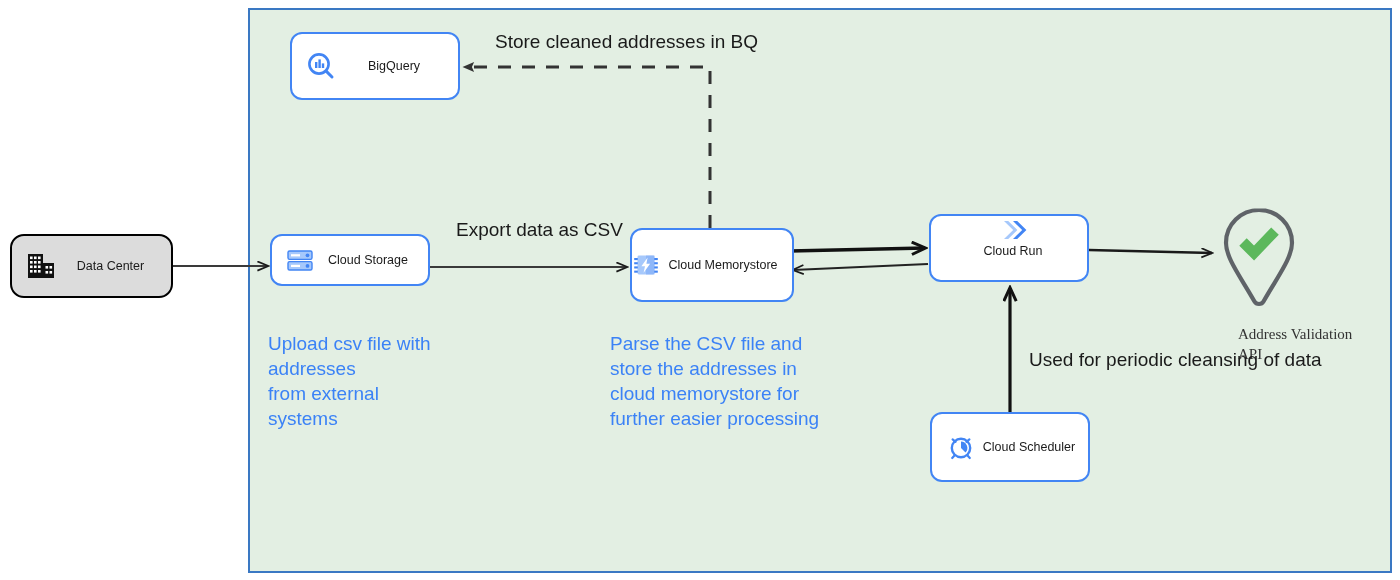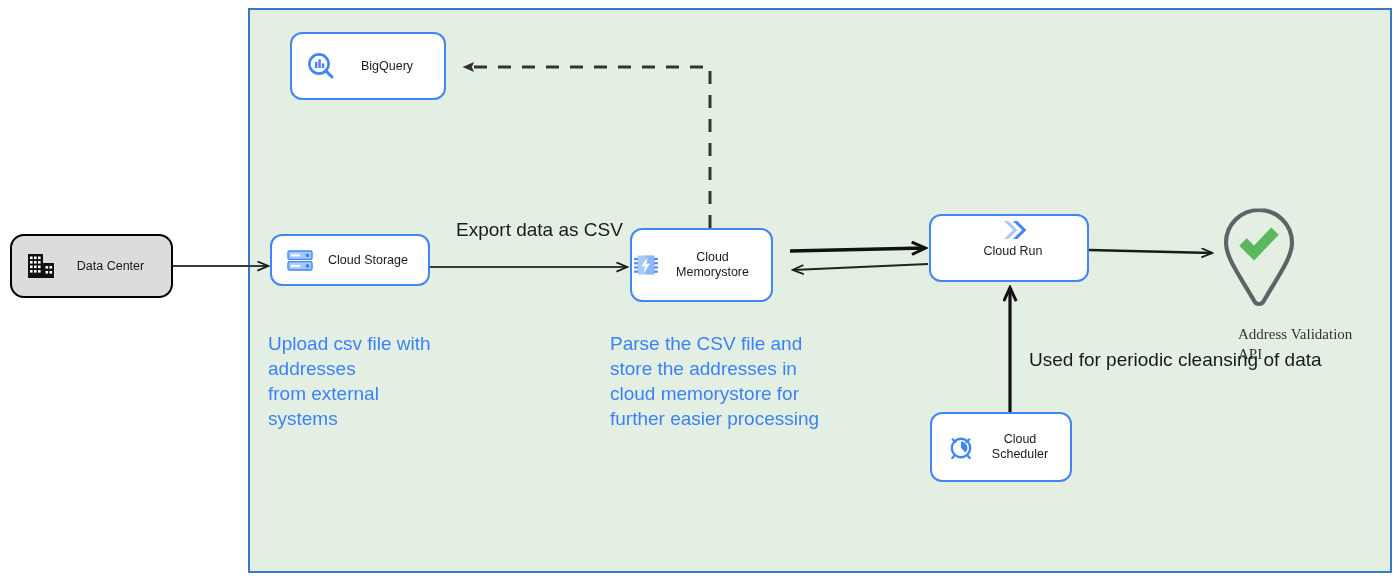--- a/index.html
+++ b/index.html
@@ -178,34 +178,34 @@
         <rect x="2" y="15.6" width="24" height="8.4" rx="1.6" fill="#a6c8fb" stroke="#4285f4" stroke-width="1.4"></rect>
         <rect x="5" y="8.2" width="9" height="2.2" fill="#ffffff"></rect>
         <rect x="5" y="18.8" width="9" height="2.2" fill="#ffffff"></rect>
         <circle cx="21.5" cy="9.3" r="1.9" fill="#4285f4"></circle>
         <circle cx="21.5" cy="19.9" r="1.9" fill="#4285f4"></circle>
       </svg>
     </span>
     <span class="nlabel">Cloud Storage</span>
   </div>
 
-  <div class="node" style="left:290px; top:32px; width:156px; height:68px; padding-left:14px;">
+  <div class="node" style="left:290px; top:32px; width:170px; height:68px; padding-left:14px;">
     <span class="ico">
       <svg width="30" height="30" viewBox="0 0 30 30">
         <circle cx="13" cy="13" r="9.6" fill="none" stroke="#4285f4" stroke-width="2.6"></circle>
         <rect x="9" y="11" width="2.4" height="6" fill="#4285f4"></rect>
         <rect x="12.4" y="8.4" width="2.4" height="8.6" fill="#4285f4"></rect>
         <rect x="15.8" y="12.4" width="2.4" height="4.6" fill="#4285f4"></rect>
         <line x1="19.9" y1="19.9" x2="26" y2="26" stroke="#4285f4" stroke-width="3" stroke-linecap="round"></line>
       </svg>
     </span>
     <span class="nlabel">BigQuery</span>
   </div>
 
-  <div class="node" style="left:630px; top:228px; width:143px; height:74px; justify-content:center;">
+  <div class="node" style="left:630px; top:228px; width:164px; height:74px; justify-content:center;">
     <span class="ico">
       <svg width="28" height="28" viewBox="0 0 28 28">
         <rect x="5.5" y="4.5" width="17" height="19" rx="1.4" fill="#a6c8fb"></rect>
         <path d="M14 4.5 L22.5 4.5 L22.5 23.5 L14 23.5 Z" fill="#7aa9f7" opacity="0.55"></path>
         <g fill="#4285f4">
           <rect x="2.2" y="7" width="3.6" height="2.1"></rect>
           <rect x="2.2" y="11.2" width="3.6" height="2.1"></rect>
           <rect x="2.2" y="15.4" width="3.6" height="2.1"></rect>
           <rect x="2.2" y="19.6" width="3.6" height="2.1"></rect>
           <rect x="22.2" y="7" width="3.6" height="2.1"></rect>
@@ -223,21 +223,21 @@
   <div class="node" style="left:929px; top:214px; width:160px; height:68px; padding-left:14px;flex-direction:column;">
     <span class="ico">
       <svg width="32" height="28" viewBox="0 0 32 28">
         <path d="M4 5 L13.2 14 L4 23 L8.2 23 L17.4 14 L8.2 5 Z" fill="#a6c8fb"></path>
         <path d="M13 5 L22.2 14 L13 23 L17.2 23 L26.4 14 L17.2 5 Z" fill="#4285f4"></path>
       </svg>
     </span>
     <span class="nlabel">Cloud Run</span>
   </div>
 
-  <div class="node" style="left:930px; top:412px; width:142px; height:70px; padding-left:14px;">
+  <div class="node" style="left:930px; top:412px; width:160px; height:70px; padding-left:14px;">
     <span class="ico">
       <svg width="30" height="30" viewBox="0 0 30 30">
         <circle cx="15" cy="16" r="9.2" fill="none" stroke="#4285f4" stroke-width="2.4"></circle>
         <path d="M15 16 L15 9.6 A6.4 6.4 0 0 1 19.5 20.5 Z" fill="#4285f4"></path>
         <line x1="6.6" y1="7.4" x2="9.6" y2="9.9" stroke="#4285f4" stroke-width="2.2" stroke-linecap="round"></line>
         <line x1="23.4" y1="7.4" x2="20.4" y2="9.9" stroke="#4285f4" stroke-width="2.2" stroke-linecap="round"></line>
         <line x1="8.5" y1="23.4" x2="6.2" y2="26" stroke="#4285f4" stroke-width="2.2" stroke-linecap="round"></line>
         <line x1="21.5" y1="23.4" x2="23.8" y2="26" stroke="#4285f4" stroke-width="2.2" stroke-linecap="round"></line>
       </svg>
     </span>
@@ -246,20 +246,21 @@
 
   <div class="pin" style="left:1218px; top:206px;">
     <svg width="82" height="102" viewBox="0 0 82 102">
       <path d="M41 4 C22.8 4 8 18.6 8 36.8 C8 52 22 70 36.5 95.5 C38.4 98.8 43.6 98.8 45.5 95.5 C60 70 74 52 74 36.8 C74 18.6 59.2 4 41 4 Z" fill="none" stroke="#5f6368" stroke-width="4.2"></path>
       <path d="M25 36 L36 47 L57 25" fill="none" stroke="#5cb85c" stroke-width="10.5" stroke-linecap="butt" stroke-linejoin="miter"></path>
     </svg>
   </div>
   <div class="pinlabel" style="left:1238px; top:325px; width:150px;font-family:Liberation Serif, serif;">Address Validation
 API</div>
 
+  <div class="edgelabel" style="left:495px; top:31px;">Store cleaned addresses in BQ</div>
 
   <div class="edgelabel" style="left:456px; top:219px;text-align:center;">Export data as CSV</div>
 
   <div class="edgelabel" style="left:1029px; top:347px; line-height:1.32;">Used for periodic
 cleansing of data</div>
 
   <div class="note" style="left:268px; top:331px; width:310px;">Upload csv file with
 addresses
 from external
 systems</div>

